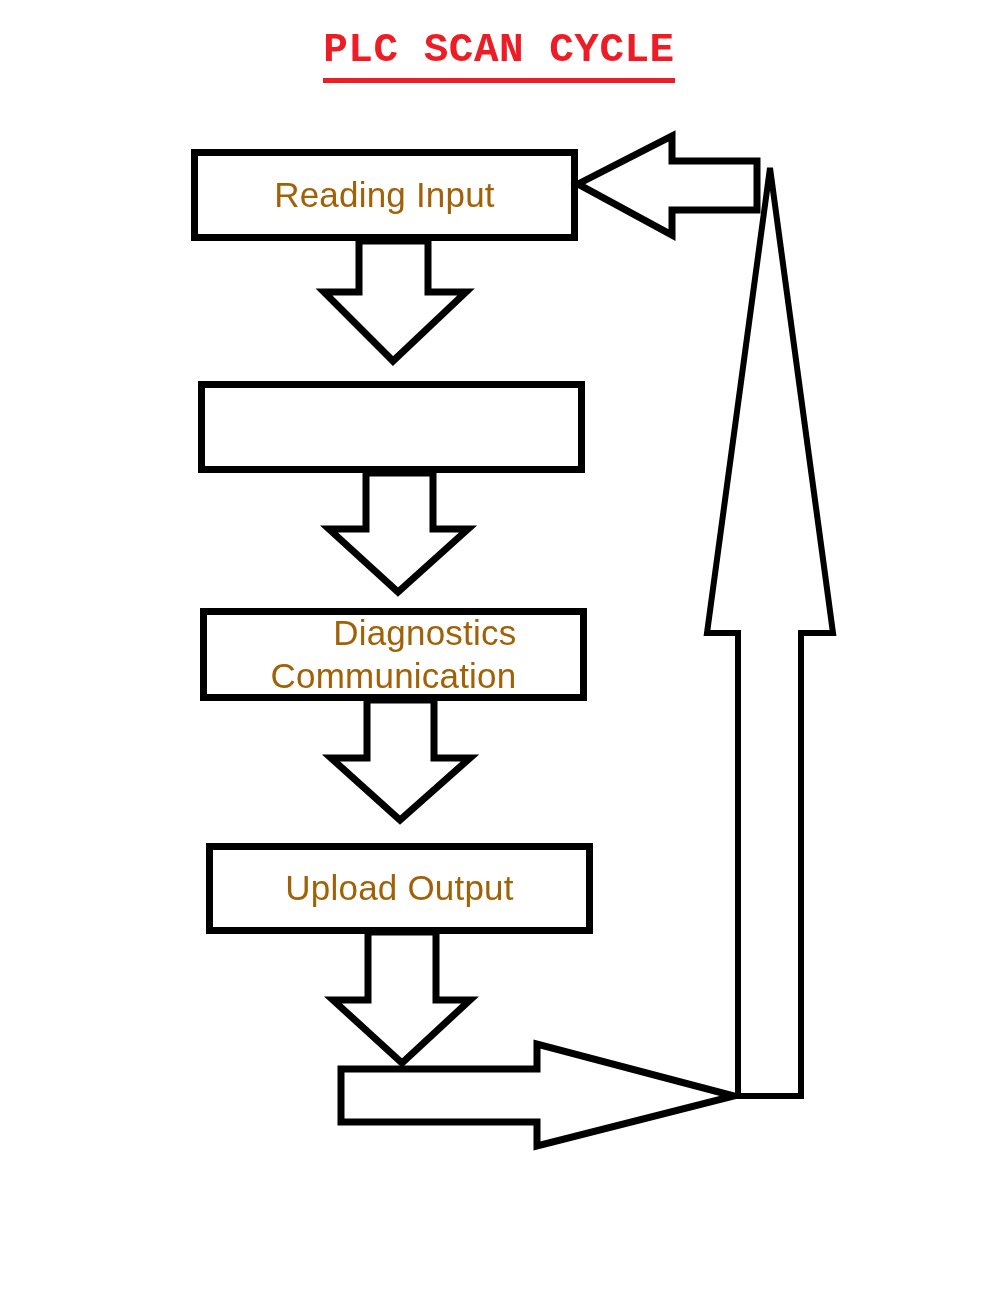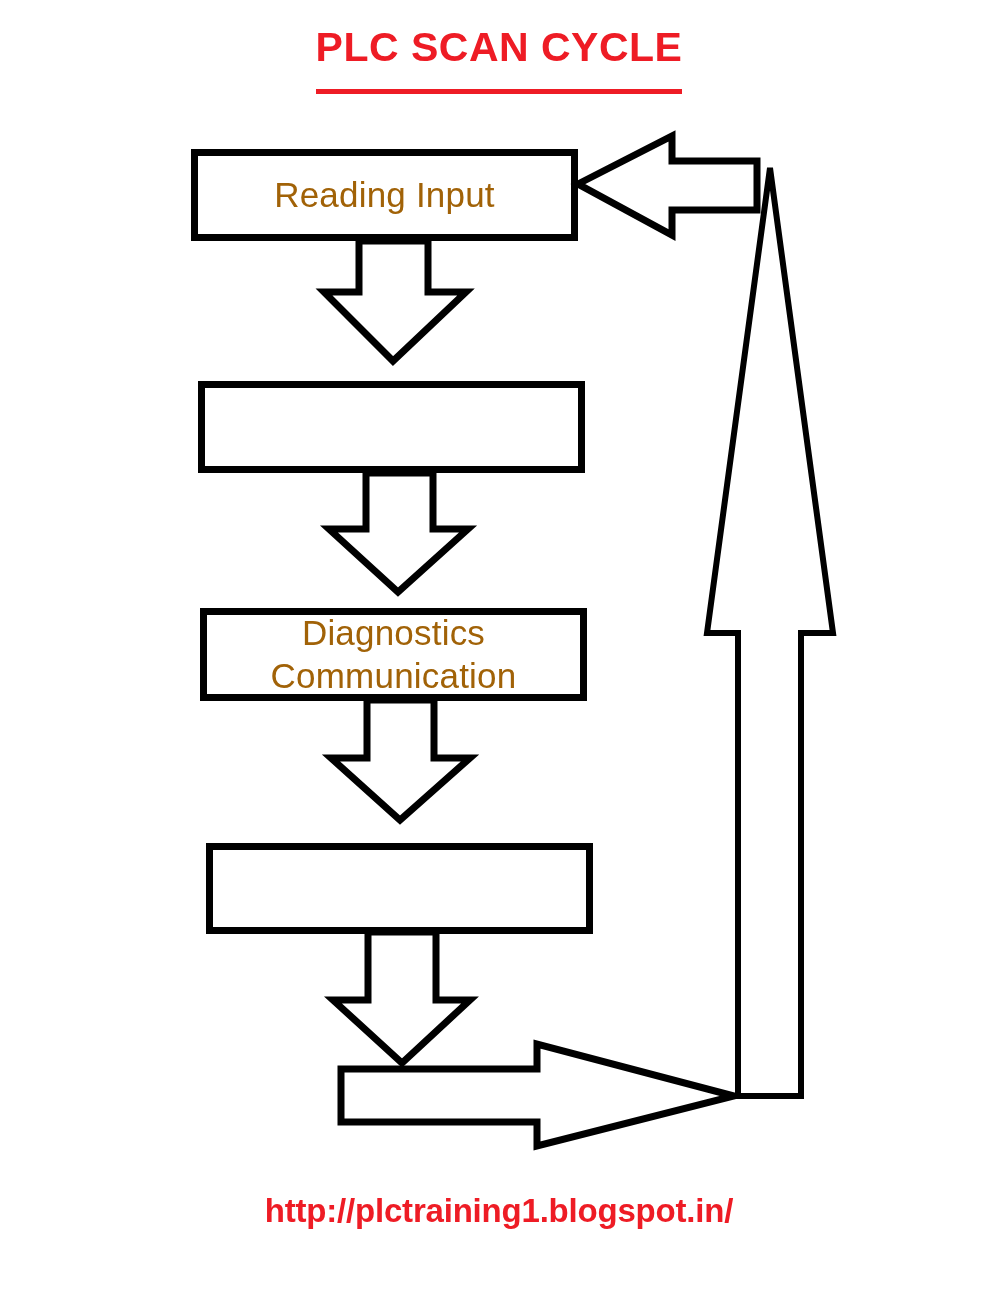--- a/index.html
+++ b/index.html
@@ -69,22 +69,23 @@
     width: 998px;
     text-align: center;
     color: #ee1c25;
     font-family: "Liberation Sans", sans-serif;
     font-size: 41px;
     font-weight: bold;
     letter-spacing: 0.5px;
   }
   #page-title .title-text {
     border-bottom: 5px solid #ee1c25;
-    padding-bottom: 18px;
+    padding-bottom: 5px;
     display: inline-block;
+    font-family: Liberation Mono, monospace;
   }
   #footer-url {
     position: absolute;
     left: 0;
     top: 1192px;
     width: 998px;
     text-align: center;
     color: #ee1c25;
     font-family: "Liberation Sans", sans-serif;
     font-size: 33px;
@@ -123,21 +124,23 @@
 
     <polygon class="arrow-outline" points="578,184 672,136 672,161 757,161 757,210 672,210 672,235"></polygon>
 
   </svg>
 
   <div class="box-label" style="left:194px; top:152px; width:381px; height:86px;">
     <span>Reading Input</span>
   </div>
 
 
-  <div class="box-label" style="left:203px; top:611px; width:381px; height:87px;">
+  <div class="box-label" style="left:203px; top:611px; width:381px; height:87px;text-align:right;">
     <span>Diagnostics
 Communication</span>
   </div>
 
+  <div class="box-label" style="left:209px; top:846px; width:381px; height:85px;">
+    <span>Upload Output</span>
+  </div>
 
-  <div id="footer-url">http://plctraining1.blogspot.in/</div>
 
 </div>
 
 </body></html>

